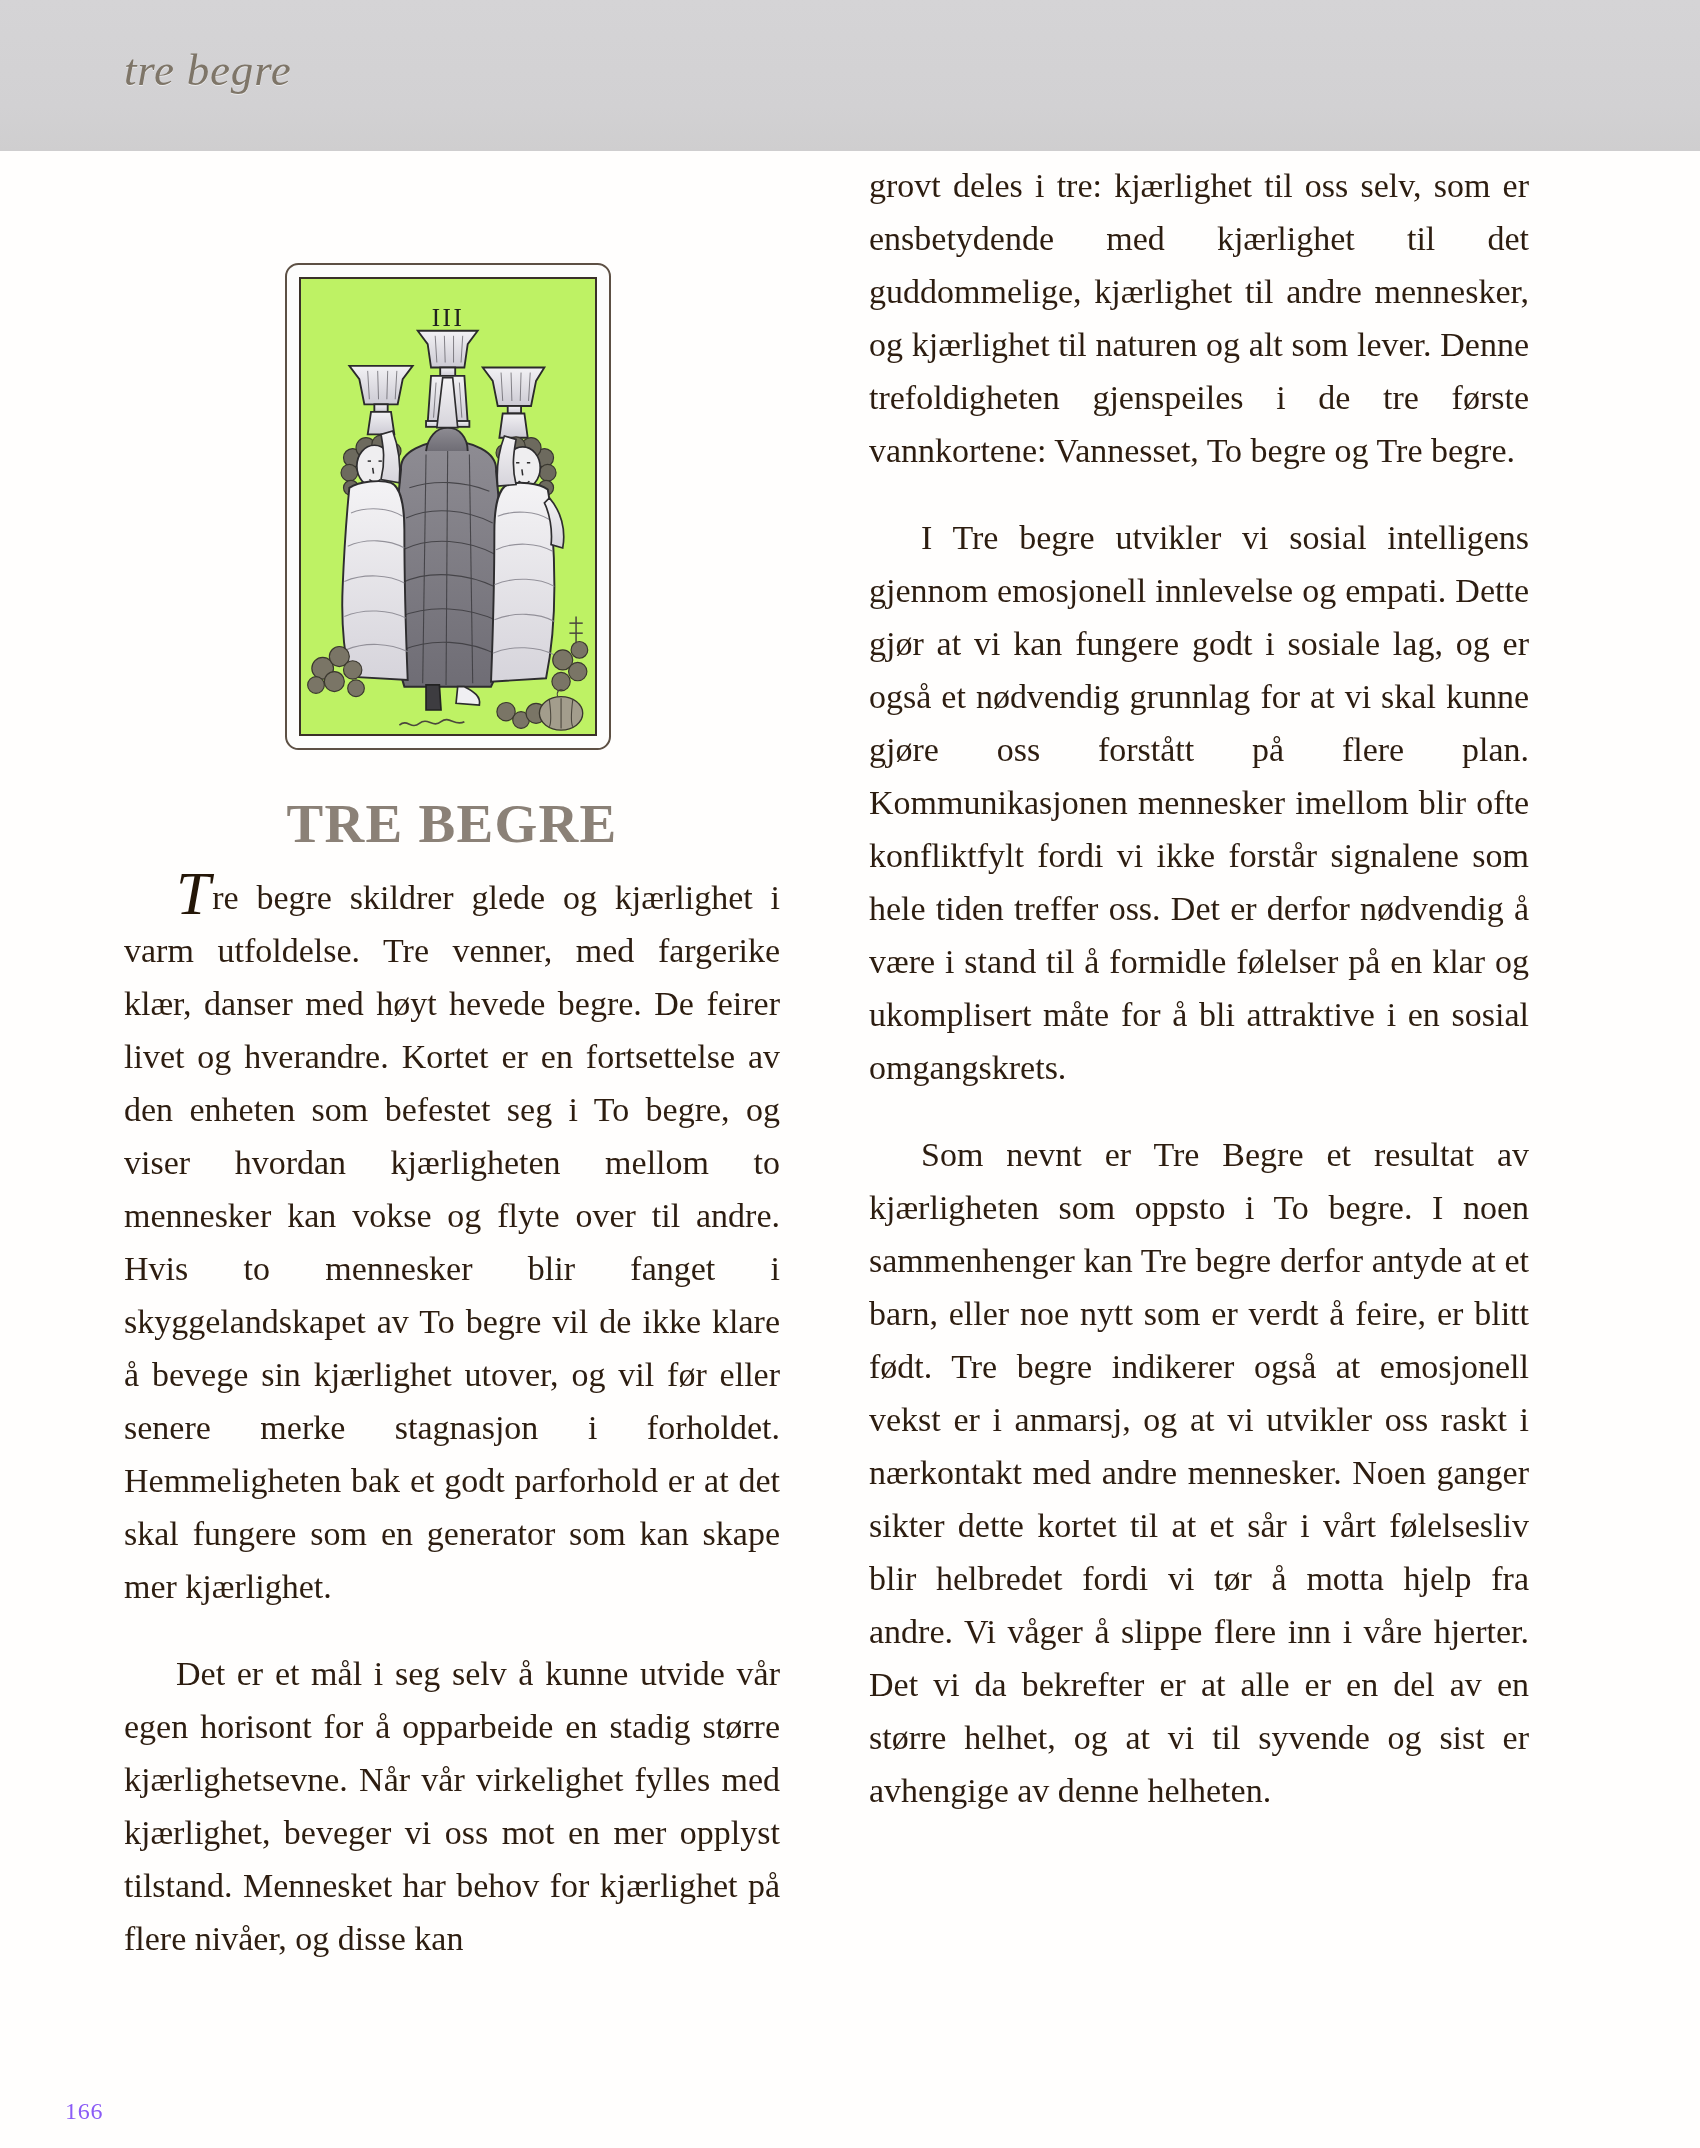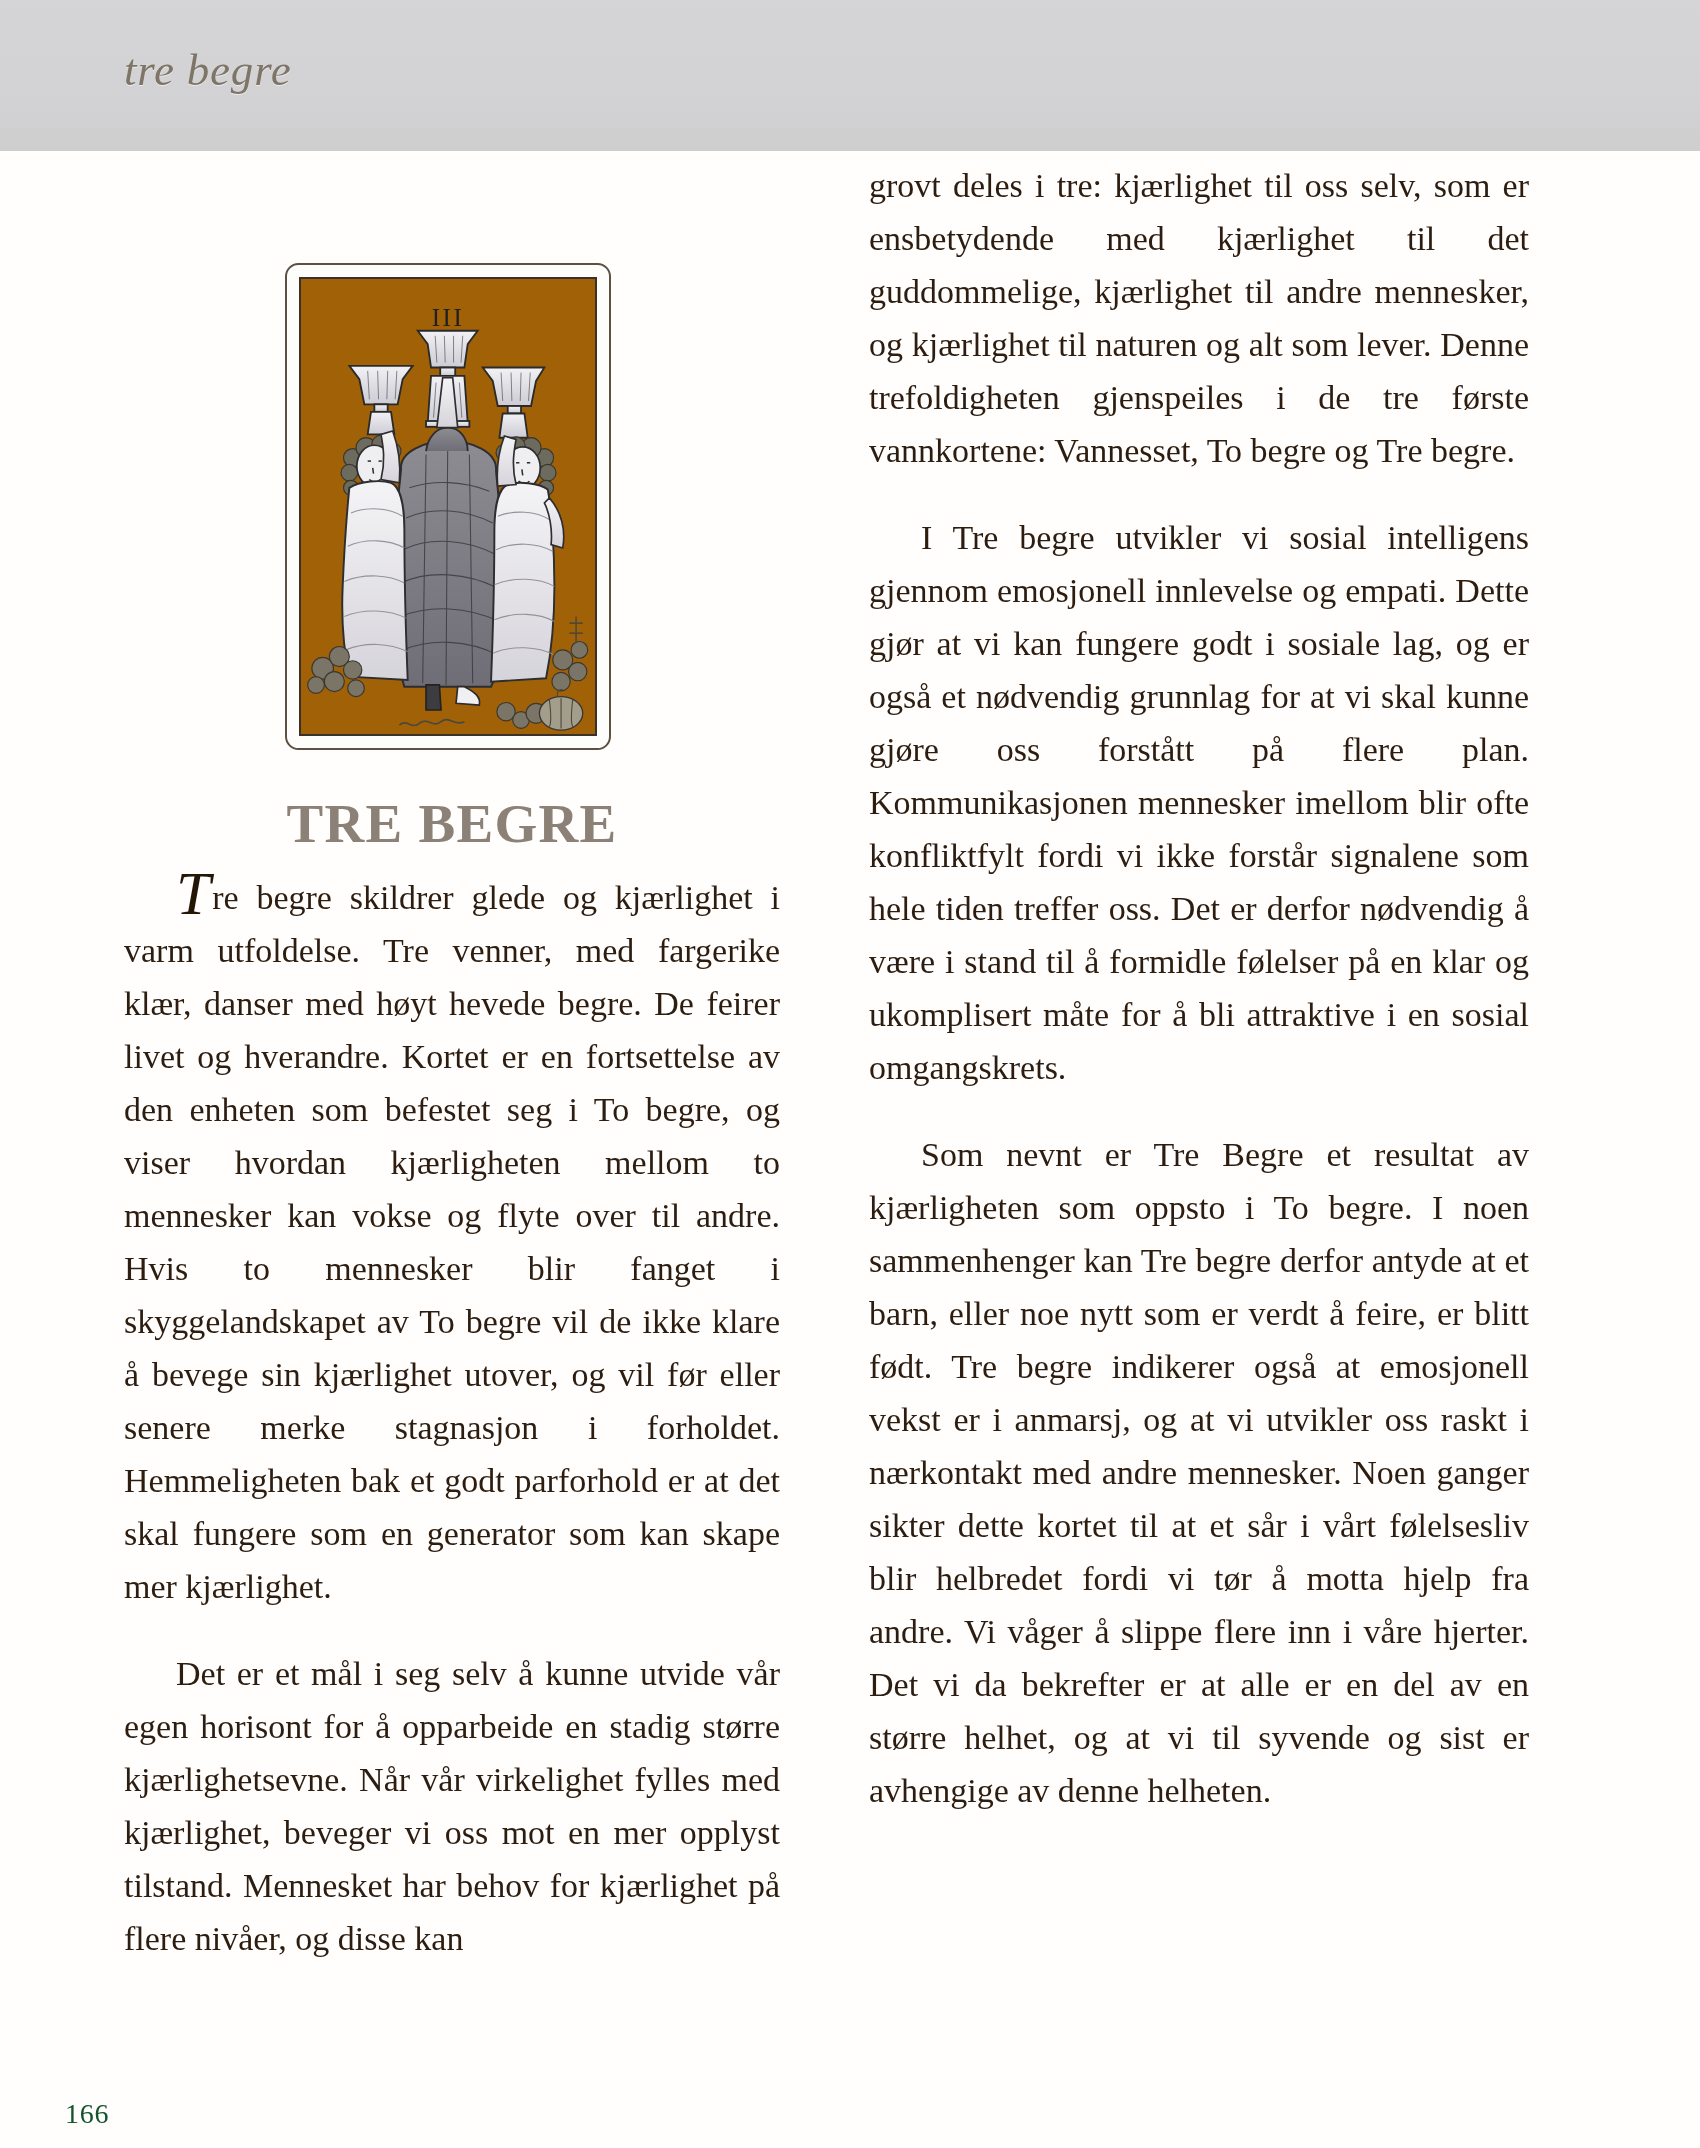--- a/index.html
+++ b/index.html
@@ -72,21 +72,21 @@
     inset: 0;
     border: 2.5px solid #5d5044;
     border-radius: 13.4px;
     background: #fdfdfc;
     box-sizing: border-box;
   }
   .card-inner {
     position: absolute;
     left: 14.3px; top: 14.3px; right: 14.3px; bottom: 14.3px;
     border: 2.5px solid #3a3128;
-    background: #a16207;
+    background: #bef264;
     box-sizing: border-box;
     overflow: hidden;
   }
   .card-numeral {
     position: absolute;
     top: 11.7px;
     left: 0;
     width: 100%;
     text-align: center;
     font-size: 25px;
@@ -130,22 +130,22 @@
     color: #241607;
     padding-right: 1.7px;
     vertical-align: -5px;
   }
 
   
   .folio {
     position: absolute;
     left: 65px;
     top: 1947px;
-    font-size: 28px;
-    color: #14532d;
+    font-size: 24px;
+    color: #8b5cf6;
     letter-spacing: 0.8px;
   }
 </style>
 </head>
 <body>
 
 <div class="header-band">
   <div class="running-head">tre begre</div>
 </div>
 

